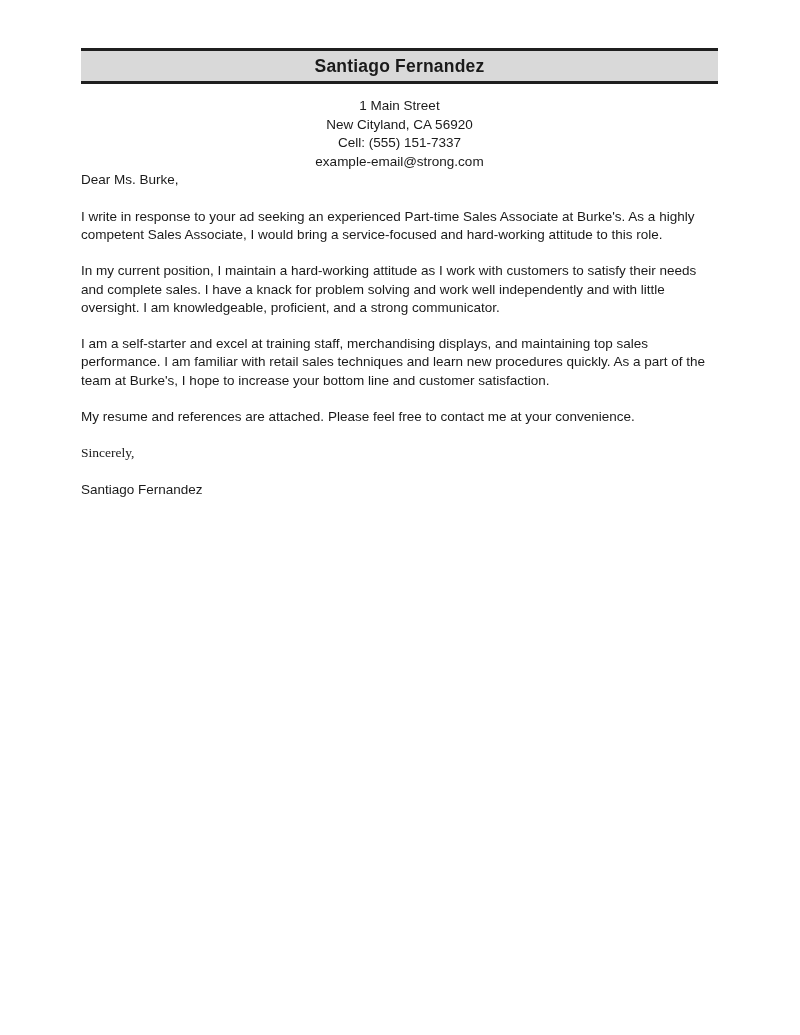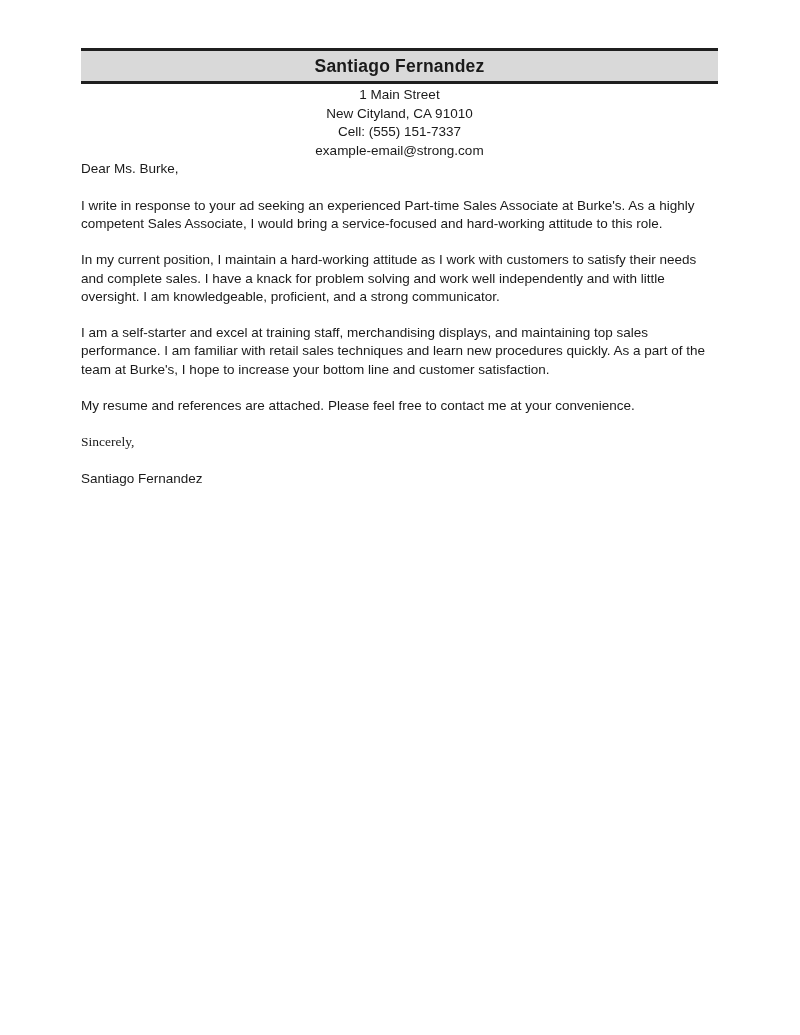--- a/index.html
+++ b/index.html
@@ -26,21 +26,21 @@
     background: #d9d9d9;
     border-top: 3px solid #1f1f1f;
     border-bottom: 3px solid #1f1f1f;
     text-align: center;
     font-weight: bold;
     font-size: 17.5px;
     line-height: 30px;
     letter-spacing: 0.2px;
   }
   .contact-block {
-    margin-top: 2px;
+    margin-top: 13px;
     text-align: center;
     font-size: 13.5px;
     line-height: 18.6px;
   }
   .letter-body {
     font-size: 13.5px;
     line-height: 18.3px;
   }
   .letter-body p {
     margin: 0 0 18px 0;
@@ -60,21 +60,21 @@
 <body>
 
 <div class="page">
 
   <div class="header-bar">
     <span>Santiago Fernandez</span>
   </div>
 
   <div class="contact-block">
     <div>1 Main Street</div>
-    <div>New Cityland, CA 91010</div>
+    <div>New Cityland, CA 56920</div>
     <div>Cell: (555) 151-7337</div>
     <div>example-email@strong.com</div>
   </div>
 
   <div class="letter-body">
     <p class="salutation">Dear Ms. Burke,</p>
 
     <p>I write in response to your ad seeking an experienced Part-time Sales Associate at Burke's. As a highly competent Sales Associate, I would bring a service-focused and hard-working attitude to this role.</p>
 
     <p>In my current position, I maintain a hard-working attitude as I work with customers to satisfy their needs and complete sales. I have a knack for problem solving and work well independently and with little oversight. I am knowledgeable, proficient, and a strong communicator.</p>

